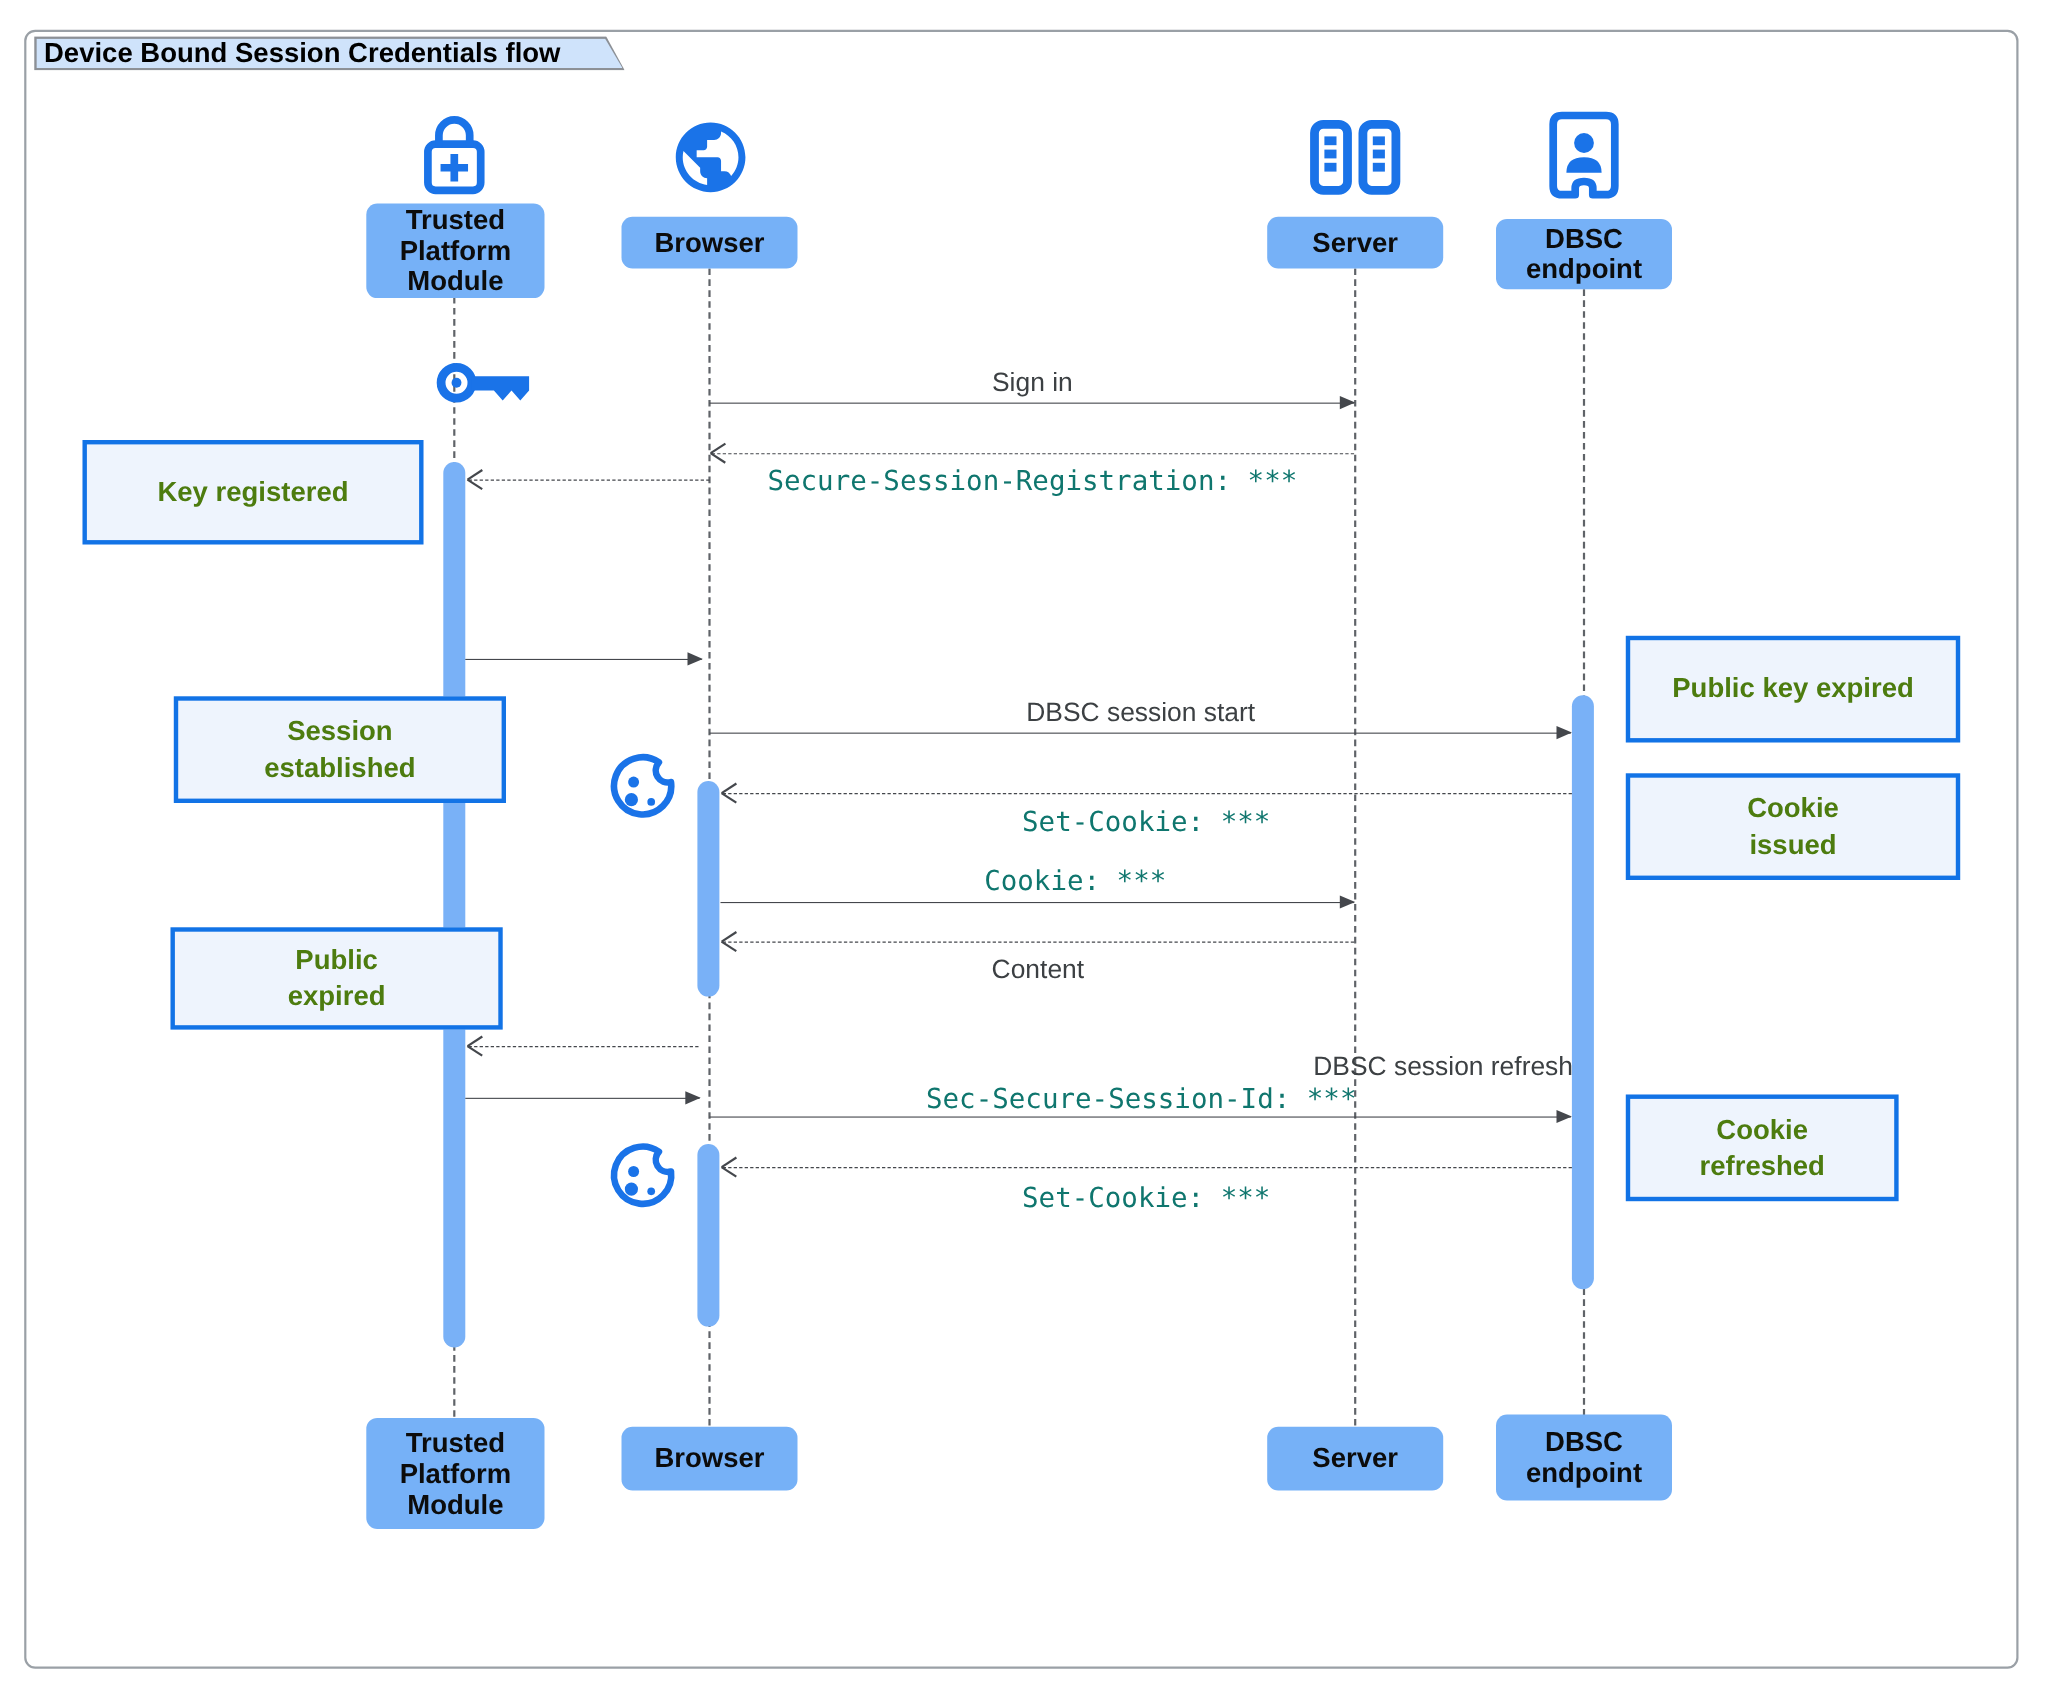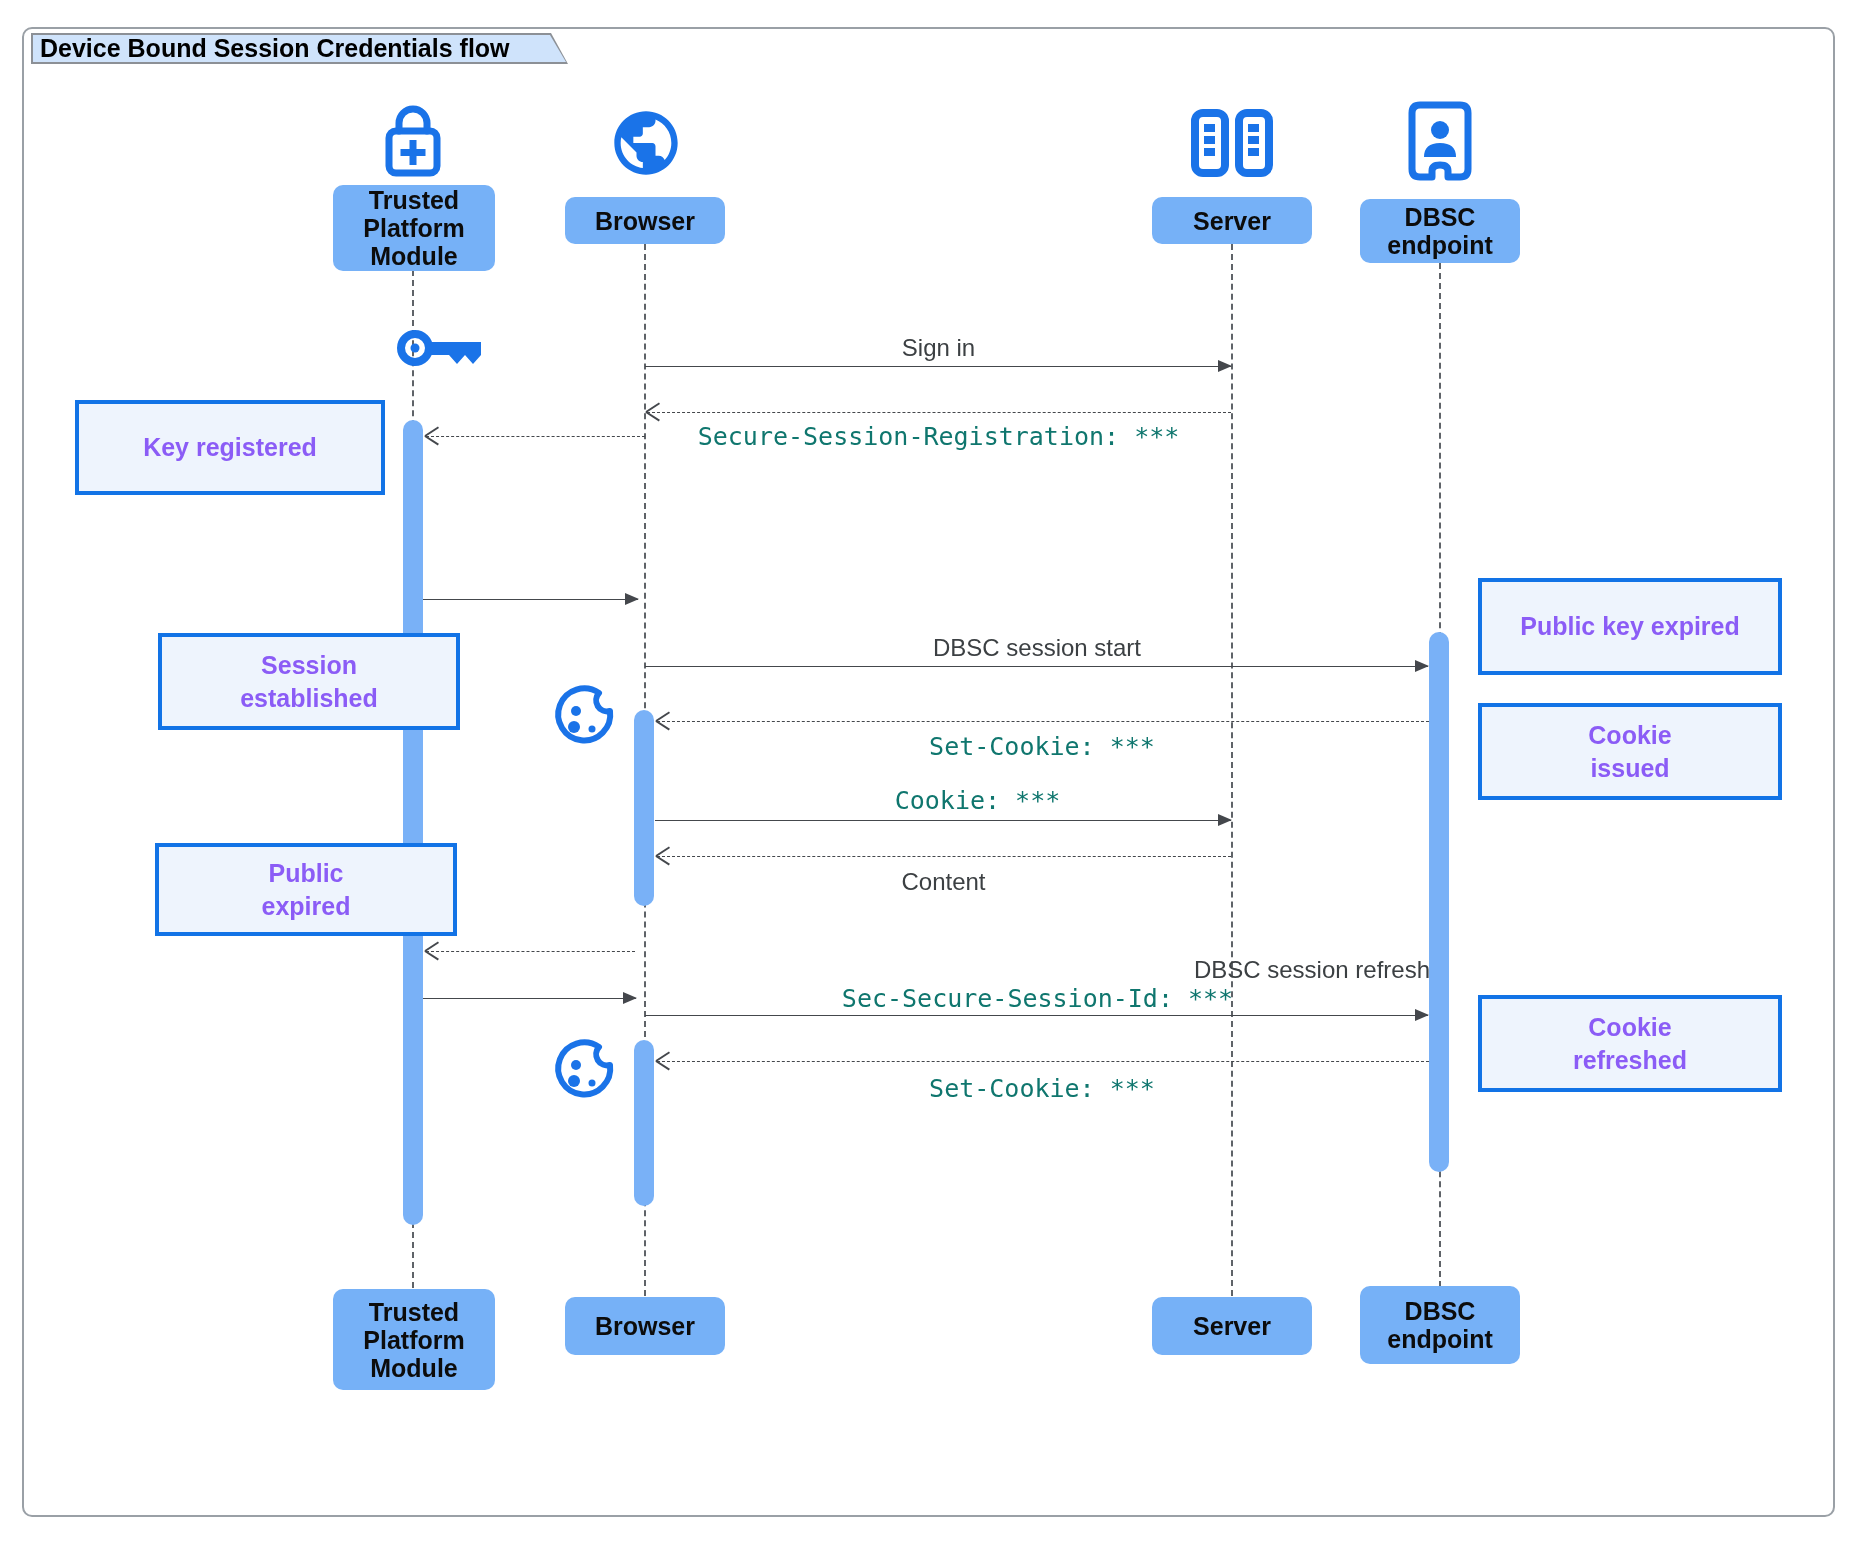--- a/index.html
+++ b/index.html
@@ -27,21 +27,21 @@
 
   .lifeline{position:absolute;width:0;border-left:2px dashed #5f6368;}
 
   .activation{position:absolute;width:20px;border-radius:10px;background:var(--activation-fill);}
 
   .actor-label{position:absolute;background:var(--actor-fill);border-radius:10px;color:#0c0c0c;
          font-weight:bold;font-size:25px;line-height:1.12;display:flex;align-items:center;
          justify-content:center;text-align:center;}
 
   .note{position:absolute;background:var(--note-fill);border:4px solid var(--note-border);
-        color:#8b5cf6;font-weight:bold;font-size:25px;line-height:1.3;display:flex;
+        color:#4d7c0f;font-weight:bold;font-size:25px;line-height:1.3;display:flex;
         align-items:center;justify-content:center;text-align:center;box-sizing:border-box;}
 
   .msg-label{position:absolute;text-align:center;font-size:24px;color:var(--label-color);}
   .msg-label.mono{font-family:"DejaVu Sans Mono",monospace;font-size:25px;color:#0f766e;}
 
   .msg-line{position:absolute;height:0;border-top:1.7px solid var(--line-color);}
   .msg-line.dashed{border-top:1.8px dashed var(--line-color);}
 
   .head-r::after{content:"";position:absolute;right:-1px;top:-6.6px;width:0;height:0;
         border-left:14px solid var(--line-color);border-top:6px solid transparent;border-bottom:6px solid transparent;}
@@ -174,21 +174,21 @@
   </div>
   <div class="note" style="left:155px;top:843px;width:302px;height:93px;padding:0 75px;">
     <span>Public expired</span>
   </div>
   <div class="note" style="left:1478px;top:578px;width:304px;height:97px;">
     <span>Public key expired</span>
   </div>
   <div class="note" style="left:1478px;top:703px;width:304px;height:97px;padding:0 85px;">
     <span>Cookie issued</span>
   </div>
-  <div class="note" style="left:1478px;top:995px;width:304px;height:97px;padding:0 75px;text-align:center;">
+  <div class="note" style="left:1478px;top:995px;width:248px;height:97px;padding:0 75px;text-align:center;">
     <span>Cookie refreshed</span>
   </div>
 
   <div class="actor-label" style="left:333px;top:1289px;width:162px;height:101px;">
     <span>Trusted Platform Module</span>
   </div>
   <div class="actor-label" style="left:565px;top:1297px;width:160px;height:58px;">
     <span>Browser</span>
   </div>
   <div class="actor-label" style="left:1152px;top:1297px;width:160px;height:58px;">

